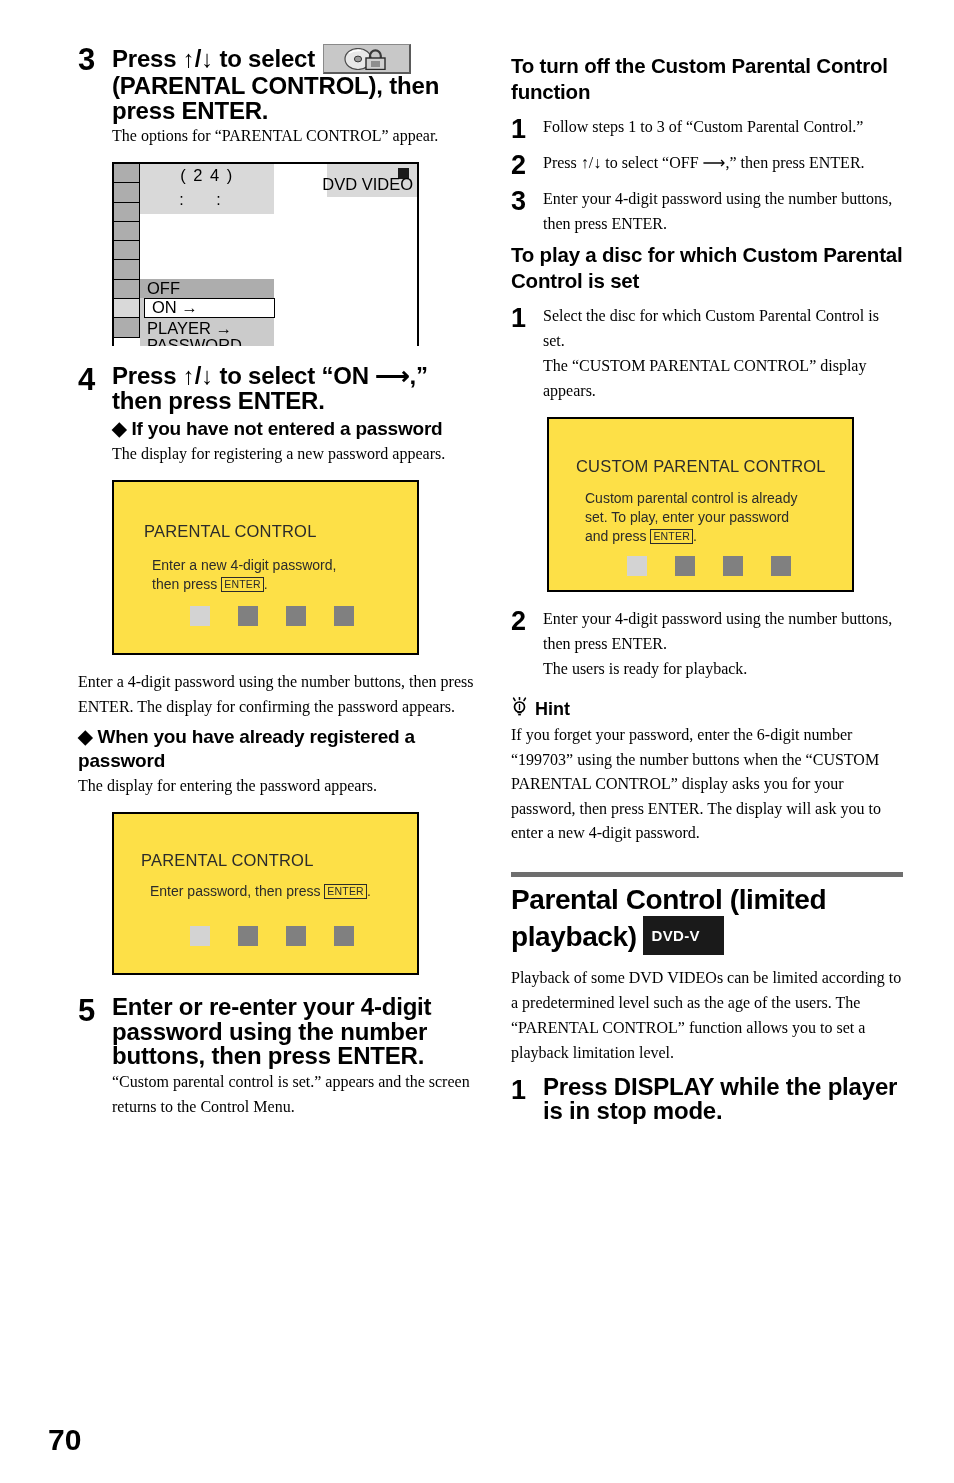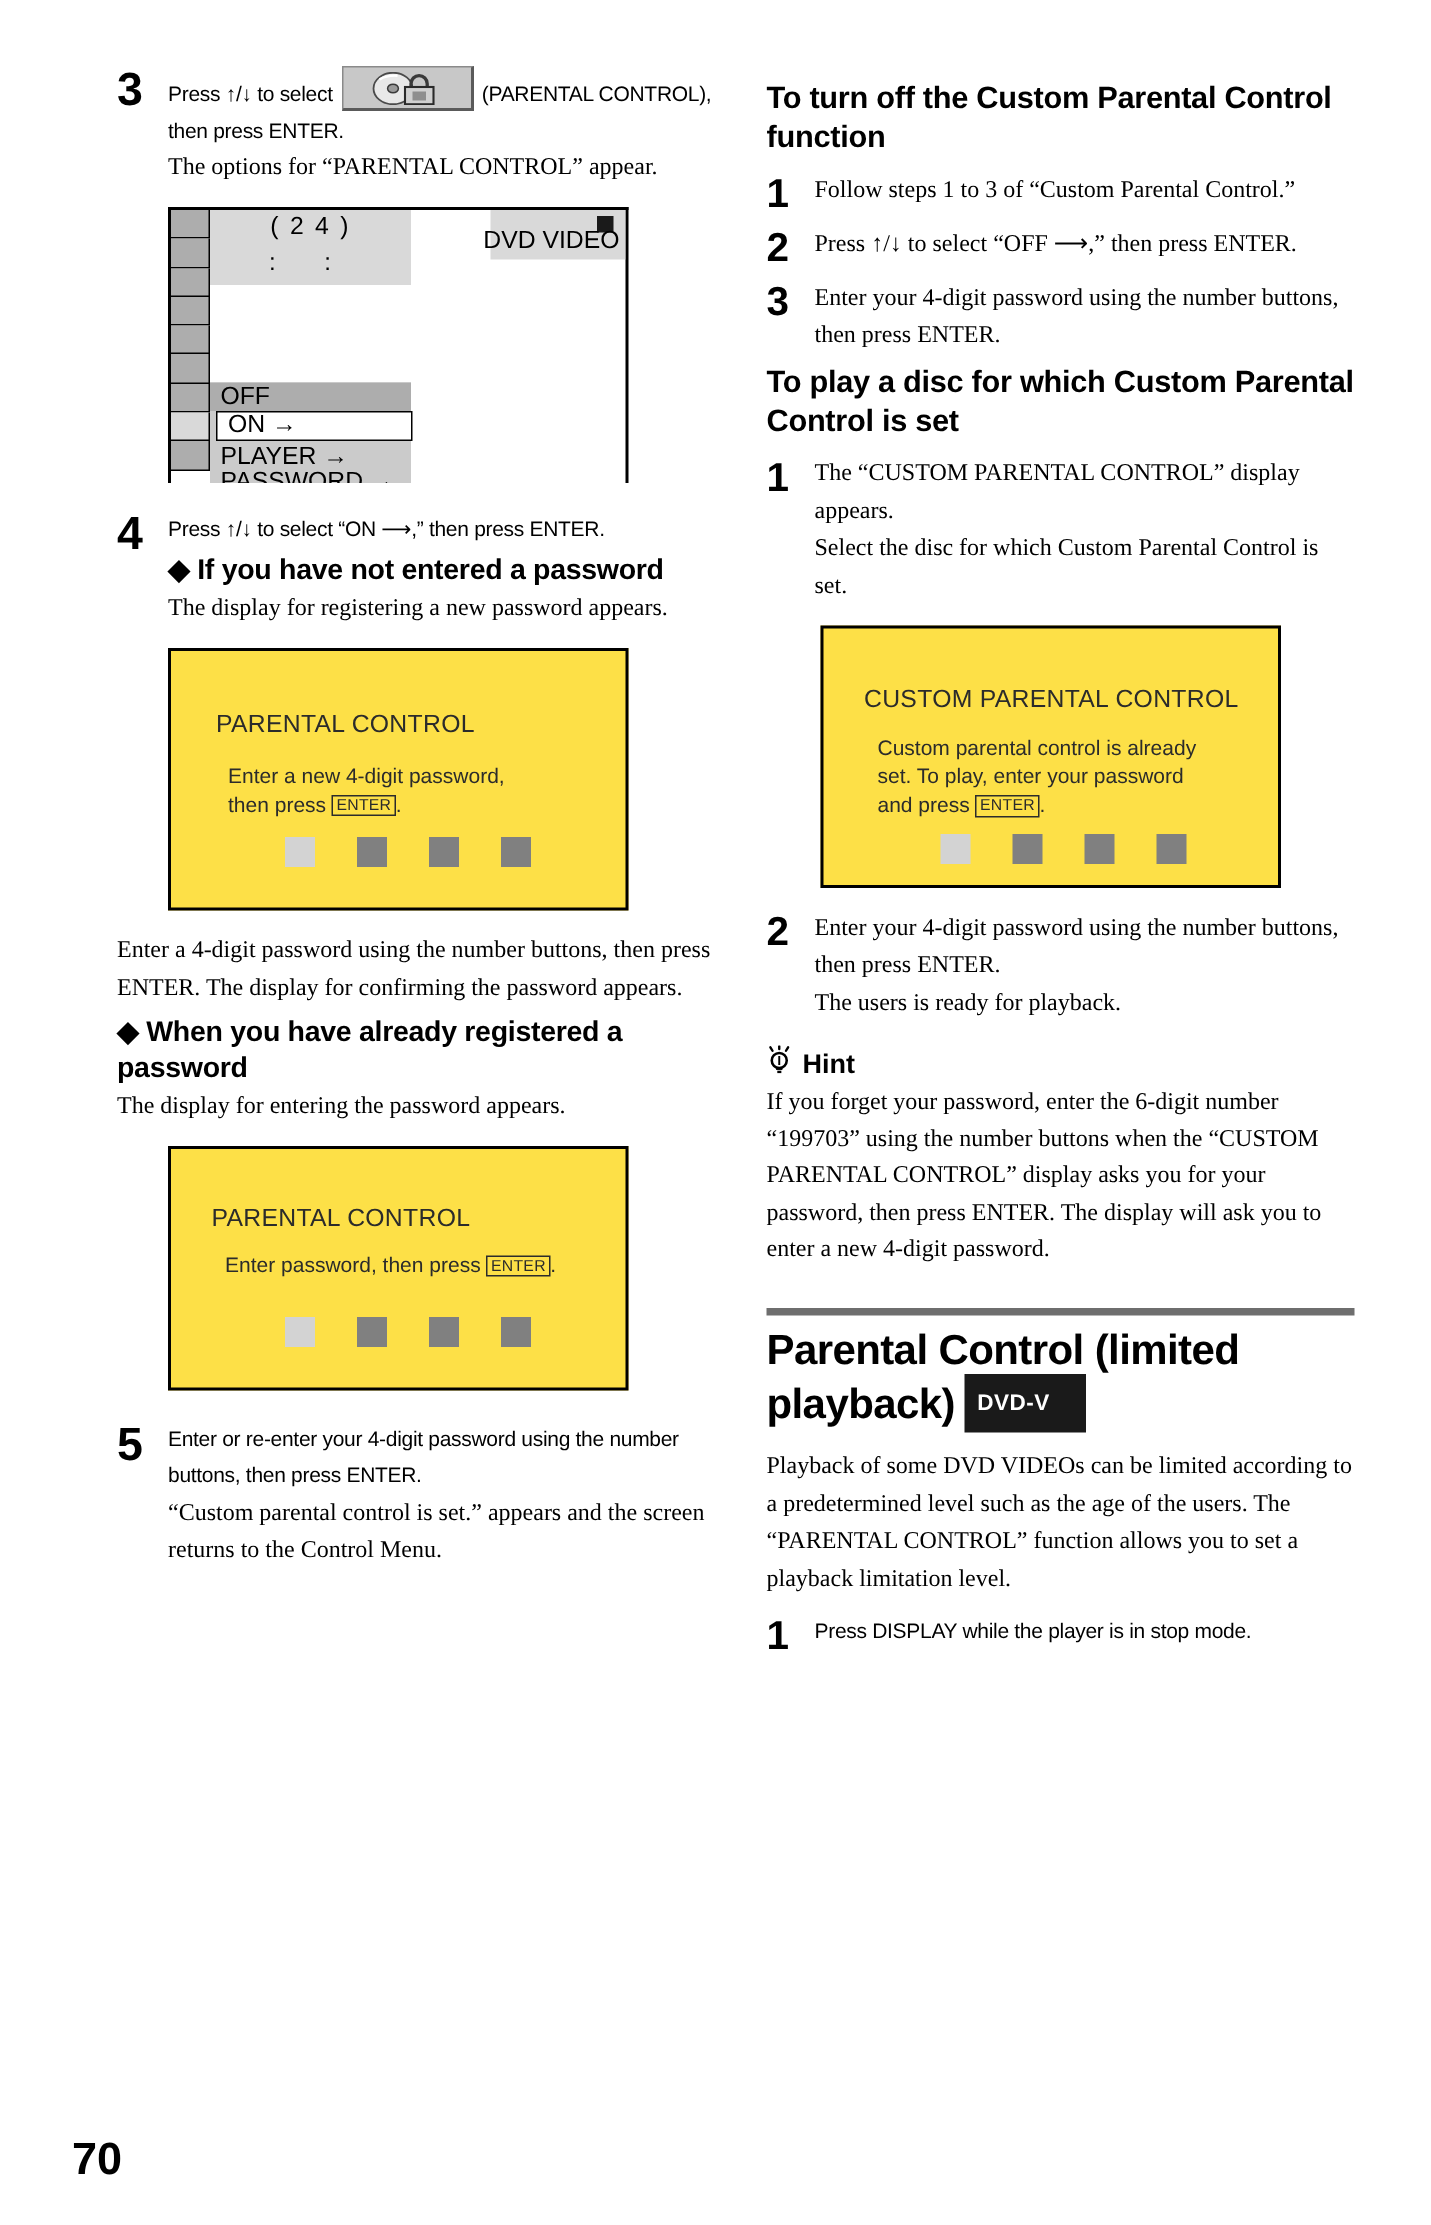--- a/index.html
+++ b/index.html
@@ -51,22 +51,22 @@
   .step-num.small {
     font-size: 27px;
     line-height: 30px;
     width: 32px;
     flex: 0 0 32px;
   }
   .step-body { flex: 1 1 auto; }
 
   .bold-head {
     font-family: "Liberation Sans", sans-serif;
-    font-weight: normal;
-    font-size: 14px;
+    font-weight: bold;
+    font-size: 24px;
     line-height: 24.5px;
     letter-spacing: -0.2px;
     color: #000;
   }
   .serif-body {
     font-family: Liberation Serif, serif;
     font-size: 16px;
     line-height: 25px;
     color: #000;
   }
@@ -405,22 +405,22 @@
     <div class="step">
       <div class="step-num small">3</div>
       <div class="step-body serif-body">Enter your 4-digit password using the number buttons, then press ENTER.</div>
     </div>
 
     <div class="sec-head" style="">To play a disc for which Custom Parental Control is set</div>
 
     <div class="step">
       <div class="step-num small">1</div>
       <div class="step-body">
+        <div class="serif-body">Select the disc for which Custom Parental Control is set.</div>
         <div class="serif-body">The “CUSTOM PARENTAL CONTROL” display appears.</div>
-        <div class="serif-body">Select the disc for which Custom Parental Control is set.</div>
 
         <div class="osd" style="width:307px;height:175px;margin-top:14px;margin-left:4px;">
           <div class="osd-title" style="position:absolute;left:27px;top:38px;">CUSTOM PARENTAL CONTROL</div>
           <div class="osd-text" style="position:absolute;left:36px;top:70px;">Custom parental control is already</div>
           <div class="osd-text" style="position:absolute;left:36px;top:89px;">set. To play, enter your password</div>
           <div class="osd-text" style="position:absolute;left:36px;top:108px;"><span>and press </span><span class="enter-key">ENTER</span><span>.</span></div>
           <div class="pw-boxes" style="position:absolute;left:78px;top:137px;">
             <div class="pw-box" style="background:#d3d3d3;"></div>
             <div class="pw-box" style="background:#808080;"></div>
             <div class="pw-box" style="background:#808080;"></div>

